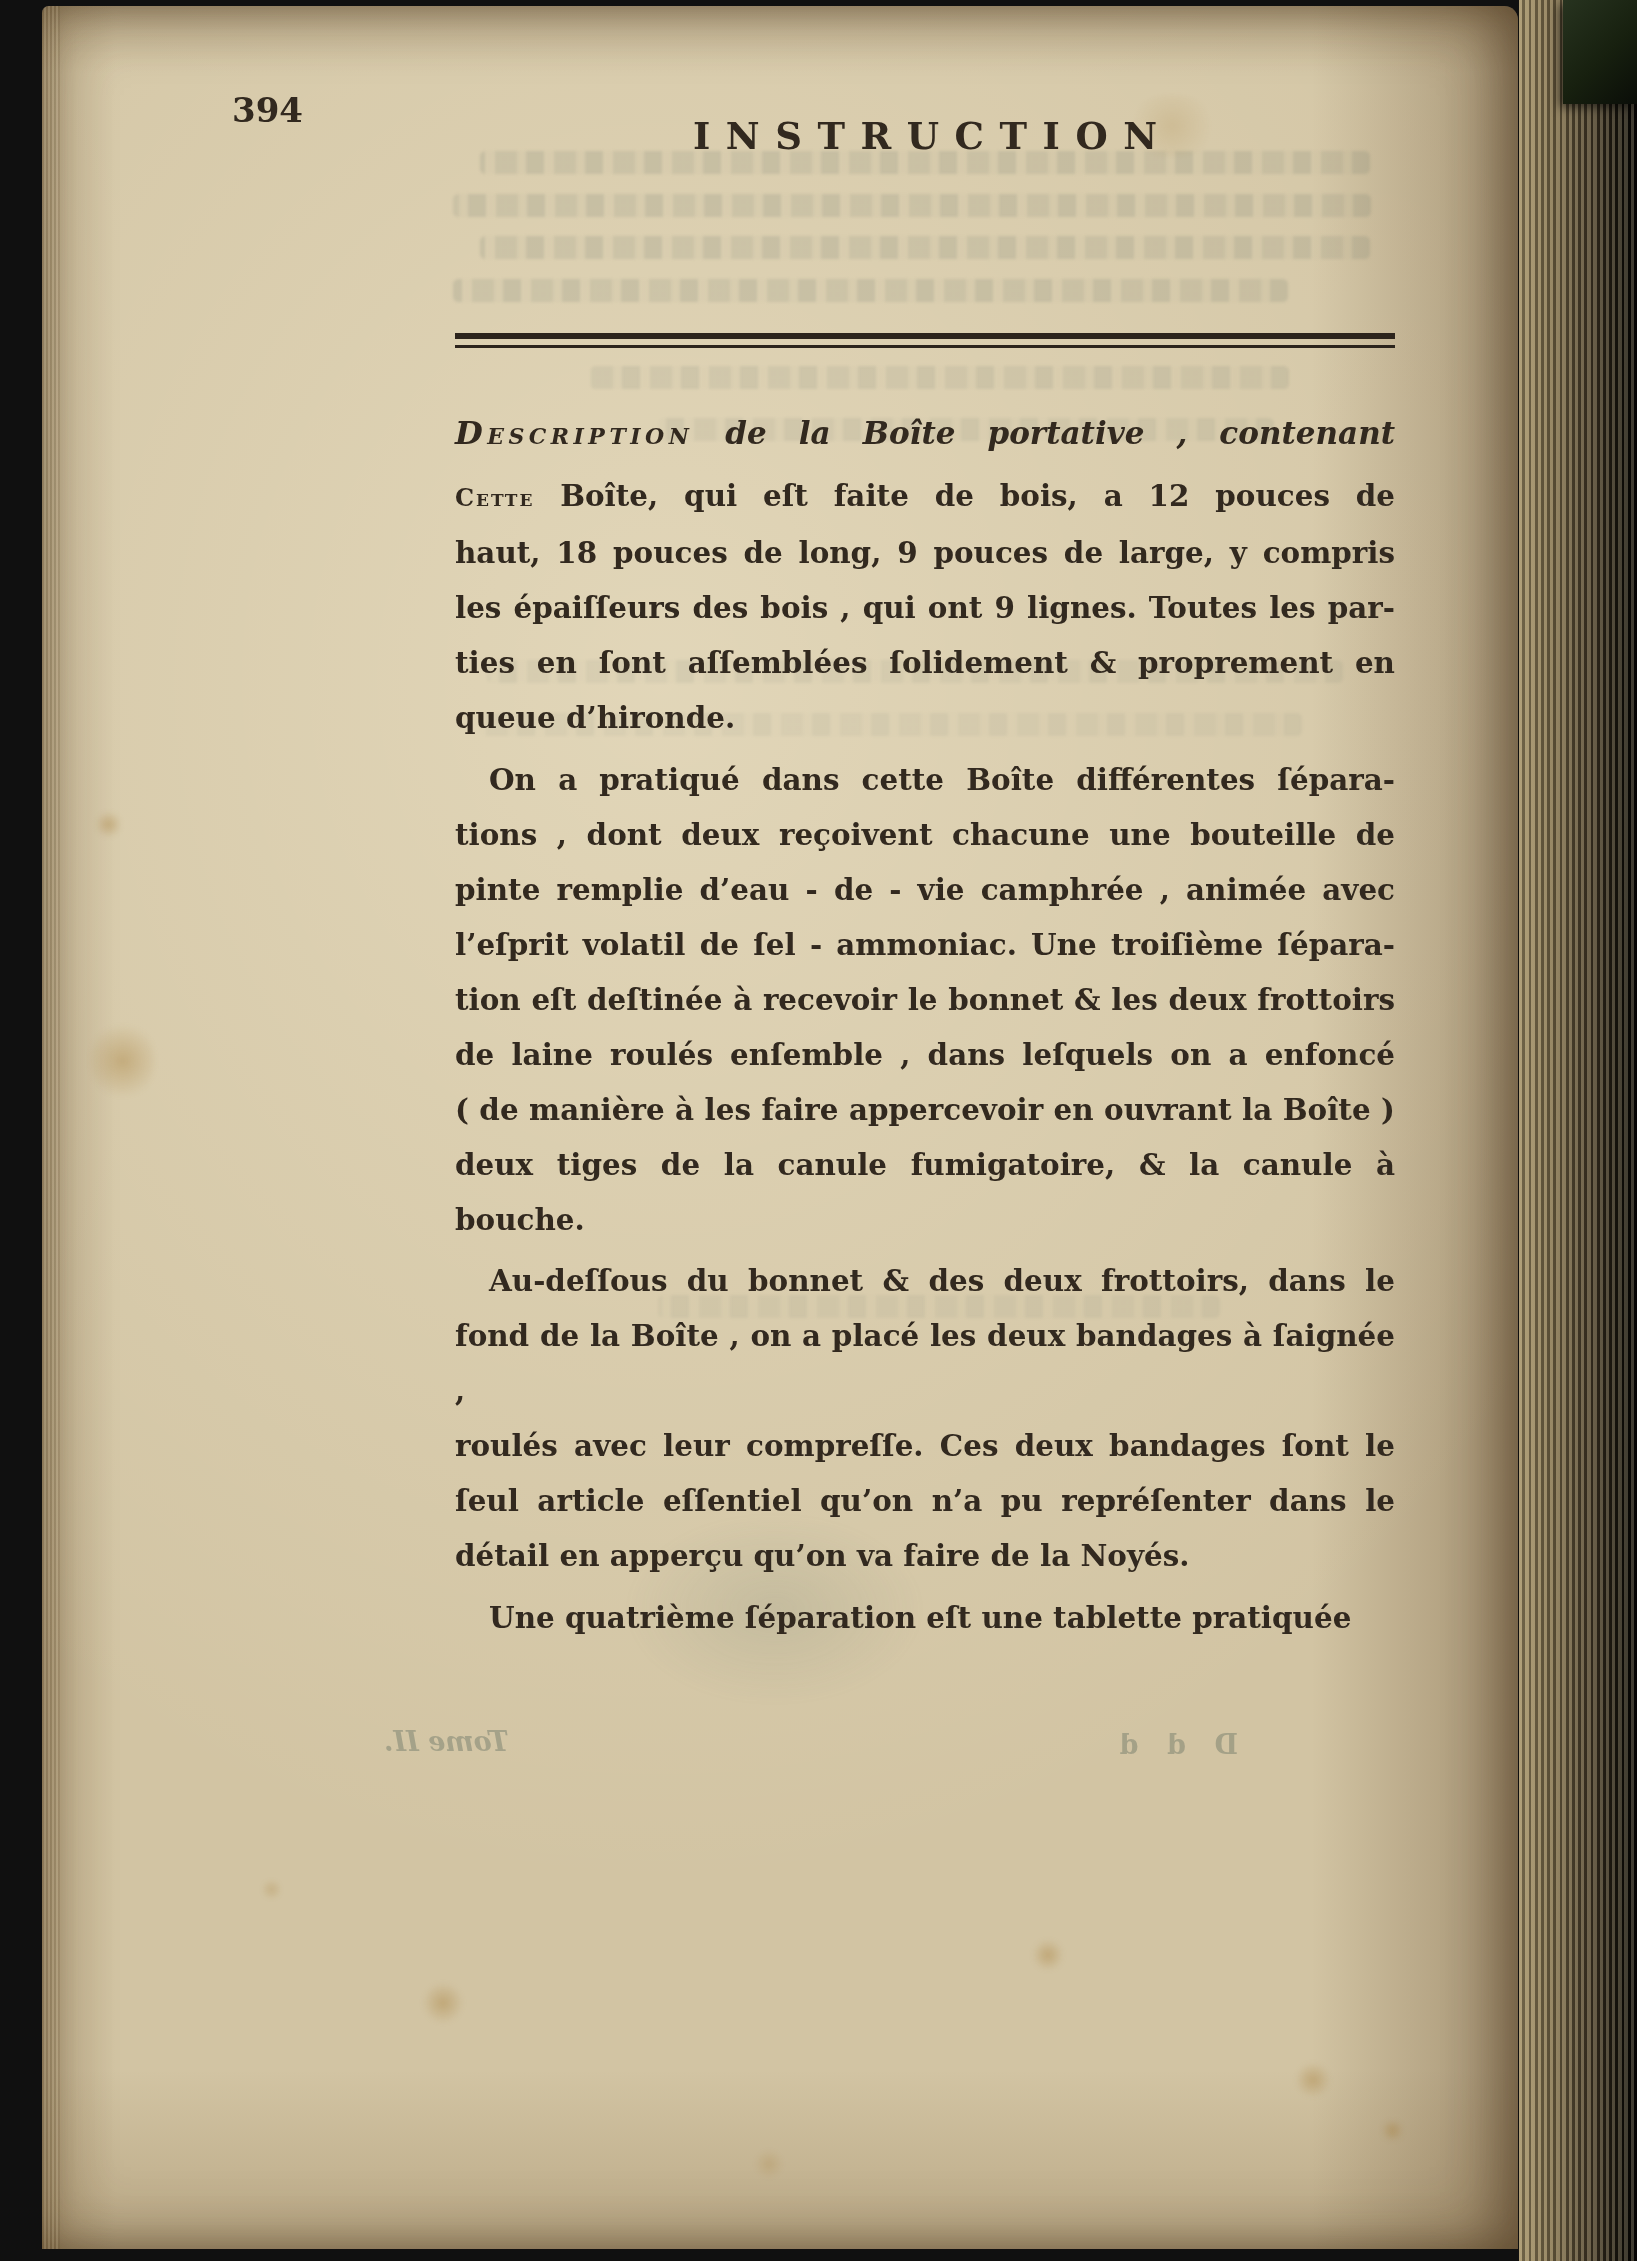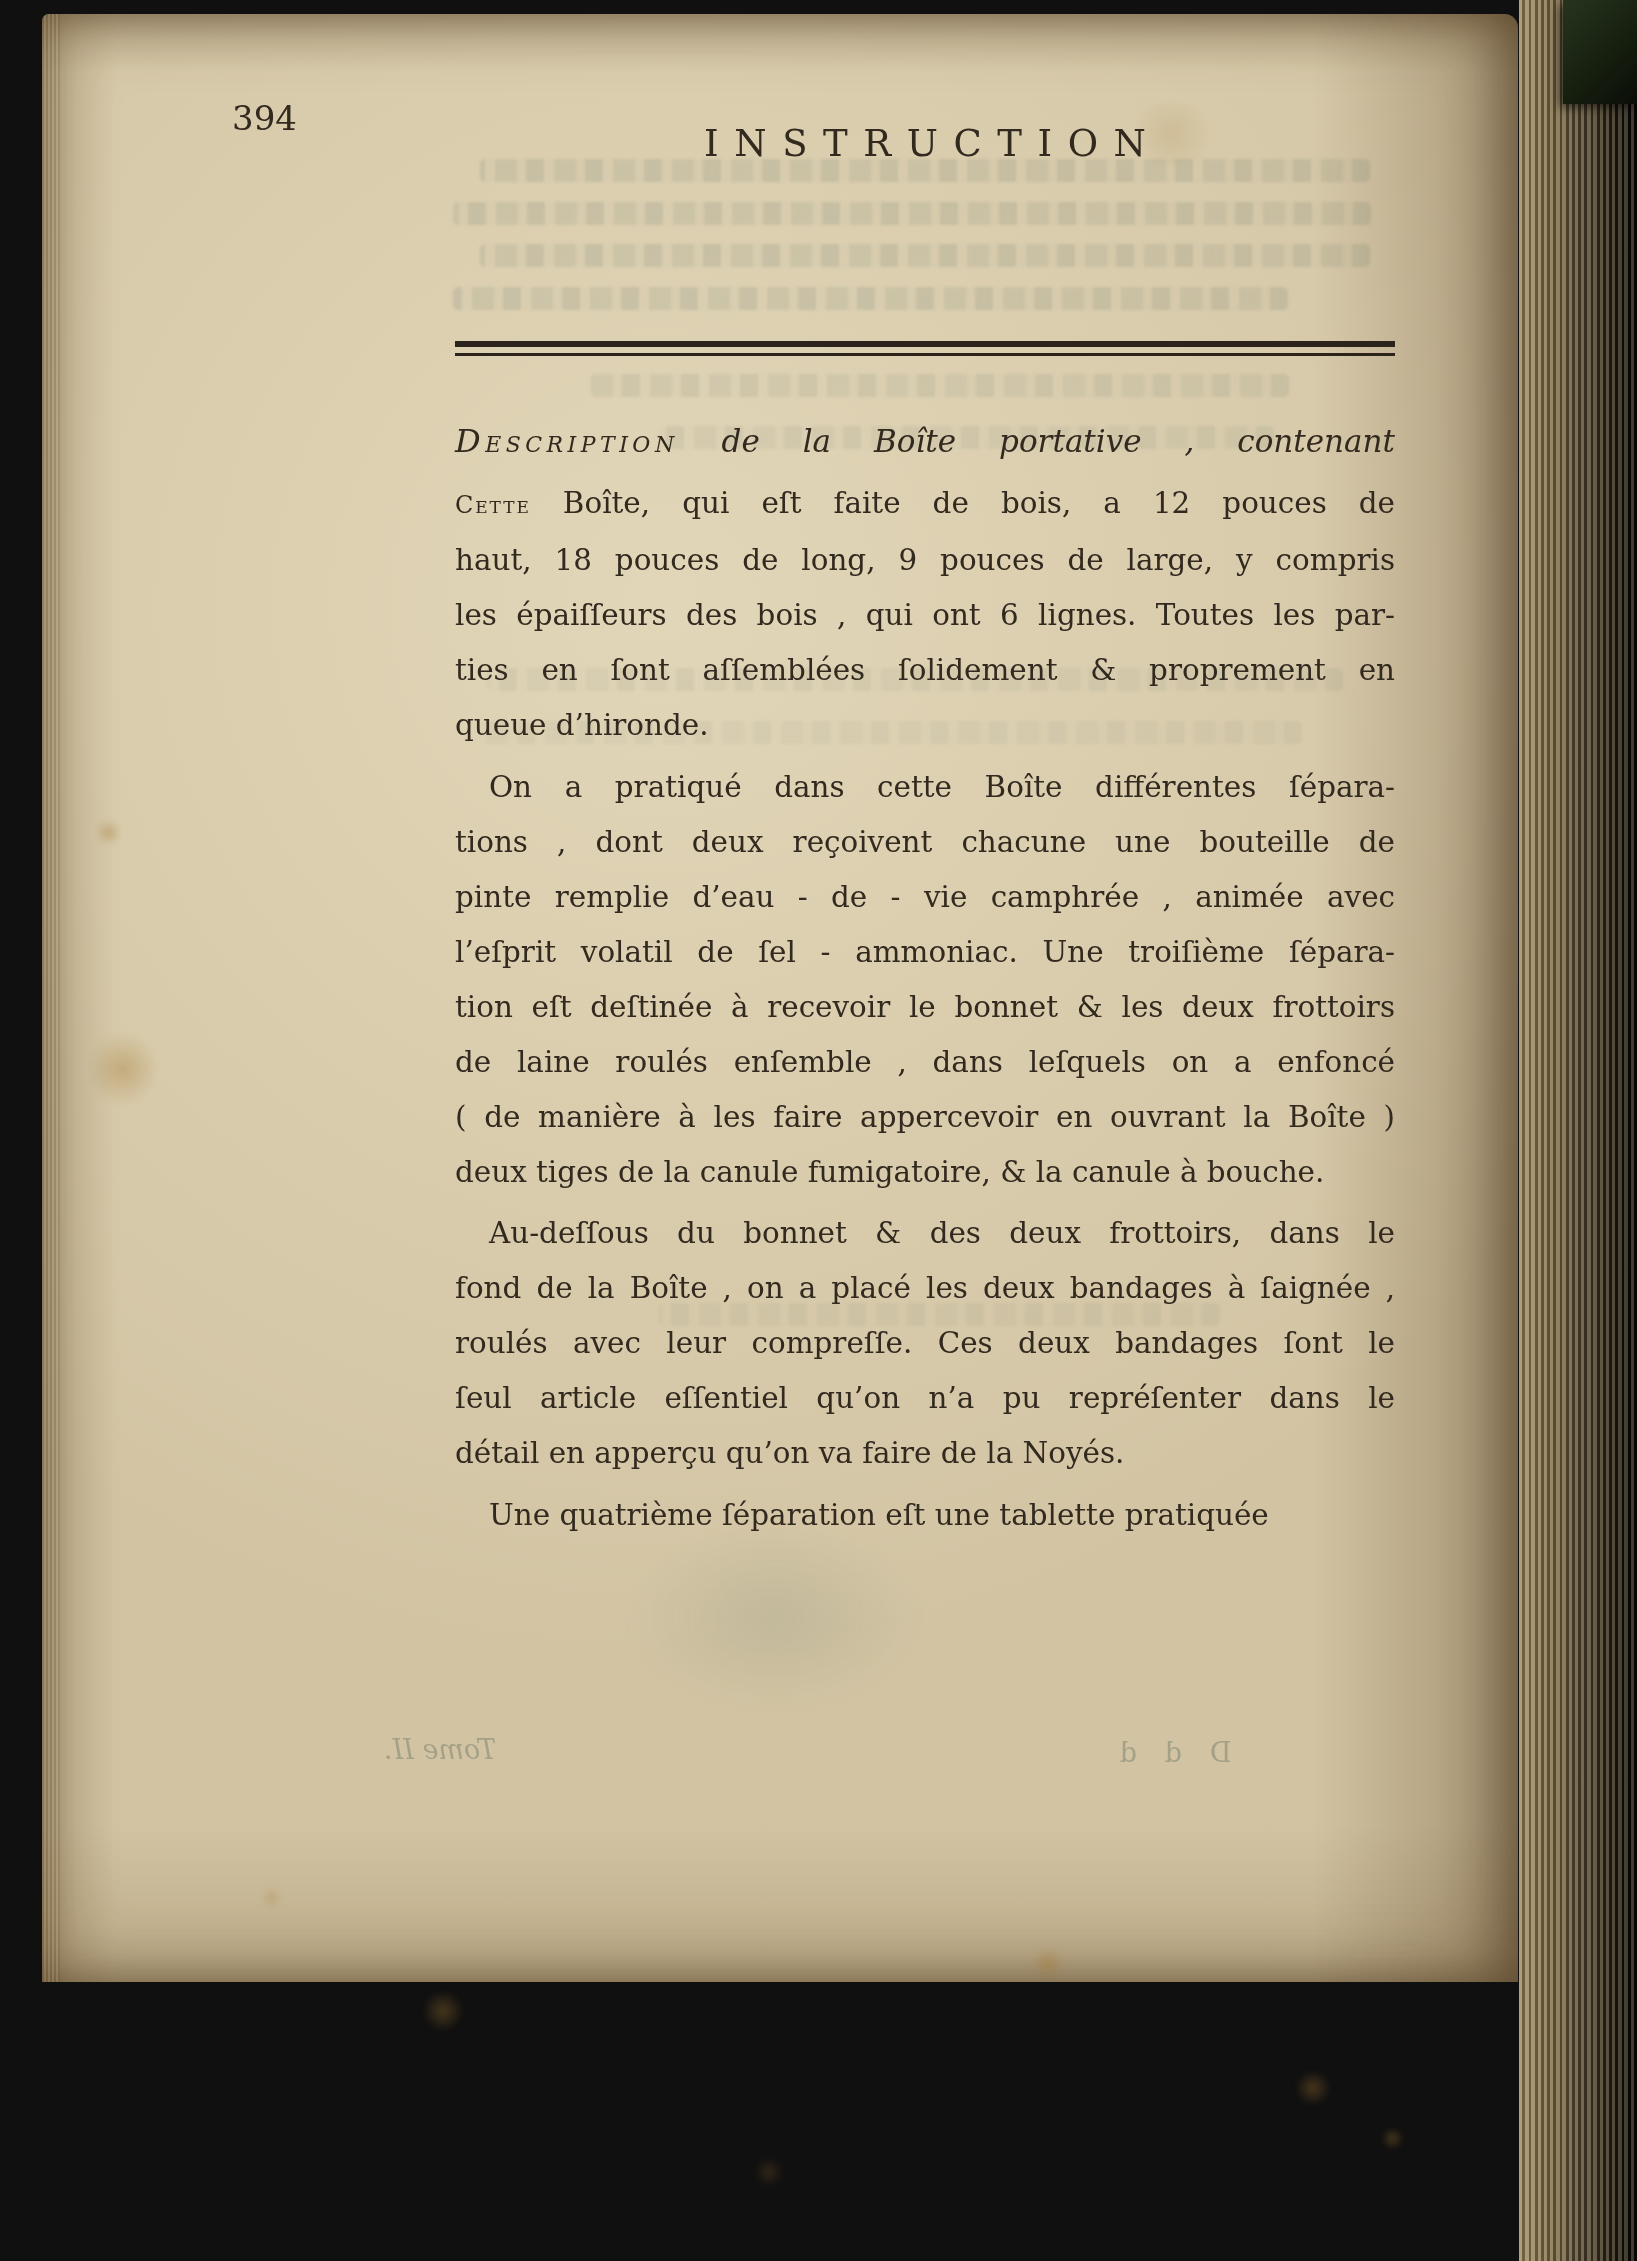--- a/index.html
+++ b/index.html
@@ -12,32 +12,33 @@
     height: 2261px;
     position: relative;
     overflow: hidden;
     font-family: "DejaVu Serif", "Liberation Serif", serif;
   }
   .scan { position: absolute; inset: 0; }
 
   
   .page {
     position: absolute;
-    left: 42px; top: 14px;
-    width: 1476px; height: 1968px;
+    left: 42px; top: 6px;
+    width: 1476px; height: 2243px;
     border-radius: 6.8px 13.7px 0 0;
     background:
       radial-gradient(ellipse 120% 90% at 42% 30%, rgba(255,248,225,0.35), rgba(255,248,225,0) 60%),
       linear-gradient(90deg, rgba(125,98,60,0.28) 0%, rgba(125,98,60,0) 5%, rgba(125,98,60,0) 86%, rgba(95,70,40,0.40) 100%),
       linear-gradient(180deg, rgba(125,98,60,0.25) 0%, rgba(125,98,60,0) 3%, rgba(125,98,60,0) 92%, rgba(125,98,60,0.28) 100%),
       #d2c4a3;
     box-shadow:
       inset 0 0 75px rgba(75,55,28,0.32),
       inset -20.5px 0 48px rgba(60,40,20,0.38),
       inset 9.6px 0 25px rgba(85,63,32,0.22);
+    font-weight: bold;
   }
   .left-edge {
     position: absolute; left: 0; top: 0; width: 18px; height: 100%;
     background: repeating-linear-gradient(90deg,
       rgba(90,70,40,0.30) 0 2.1px, rgba(215,200,165,0.30) 2.1px 4.1px);
     opacity: 0.55;
     border-radius: 6.8px 0 0 0;
   }
 
   
@@ -187,21 +188,21 @@
         </div>
       </div>
 
       <div class="para para-first">
         <div class="tline">
           <span class="lead-body">Cette</span>
           <span>Boîte, qui eſt faite de bois, a 12 pouces de</span>
         </div>
         <div>
             <div class="tline">haut, 18 pouces de long, 9 pouces de large, y compris</div>
-            <div class="tline">les épaiſſeurs des bois , qui ont 6 lignes. Toutes les par-</div>
+            <div class="tline">les épaiſſeurs des bois , qui ont 9 lignes. Toutes les par-</div>
             <div class="tline">ties en ſont aſſemblées ſolidement &amp; proprement en</div>
             <div class="tline last">queue d’hironde.</div>
           </div>
       </div>
 
       <div class="para indent">
           <div class="tline">On a pratiqué dans cette Boîte différentes ſépara-</div>
           <div class="tline">tions , dont deux reçoivent chacune une bouteille de</div>
           <div class="tline">pinte remplie d’eau - de - vie camphrée , animée avec</div>
           <div class="tline">l’eſprit volatil de ſel - ammoniac. Une troiſième ſépara-</div>

